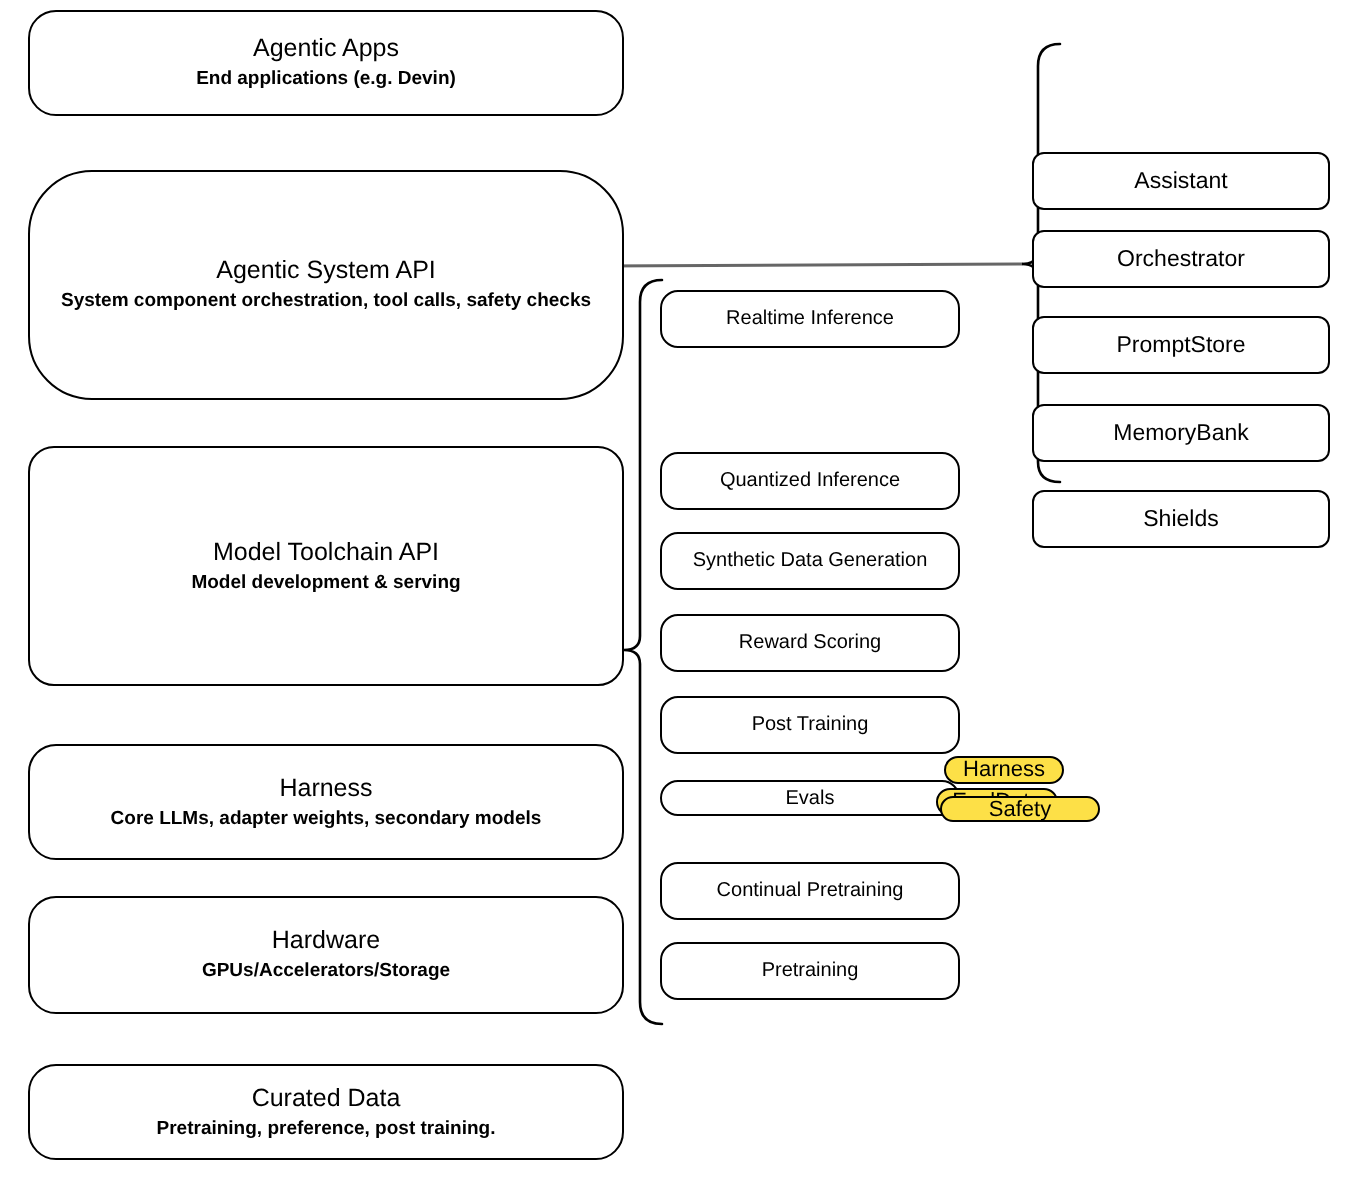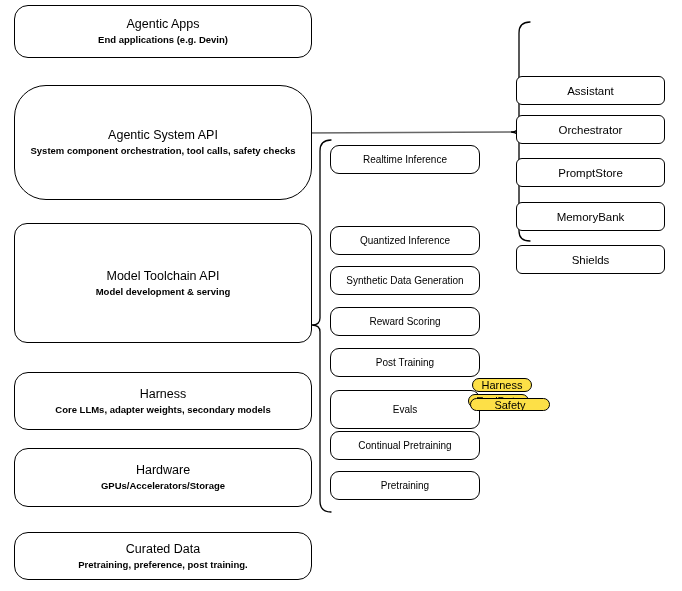--- a/index.html
+++ b/index.html
@@ -151,21 +151,21 @@
   </div>
   <div class="mbox" style="top:307px">
     <span>Reward Scoring</span>
   </div>
   <div class="mbox" style="top:266px">
     <span>Synthetic Data Generation</span>
   </div>
   <div class="mbox" style="top:348px">
     <span>Post Training</span>
   </div>
-  <div class="mbox" style="top:390px;height:39px">
+  <div class="mbox" style="top:390px;height:18px">
     <span>Evals</span>
   </div>
   <div class="mbox" style="top:431px">
     <span>Continual Pretraining</span>
   </div>
   <div class="mbox" style="top:471px">
     <span>Pretraining</span>
   </div>
 
   <div class="pill" style="left:472px;top:378px;width:60px">

